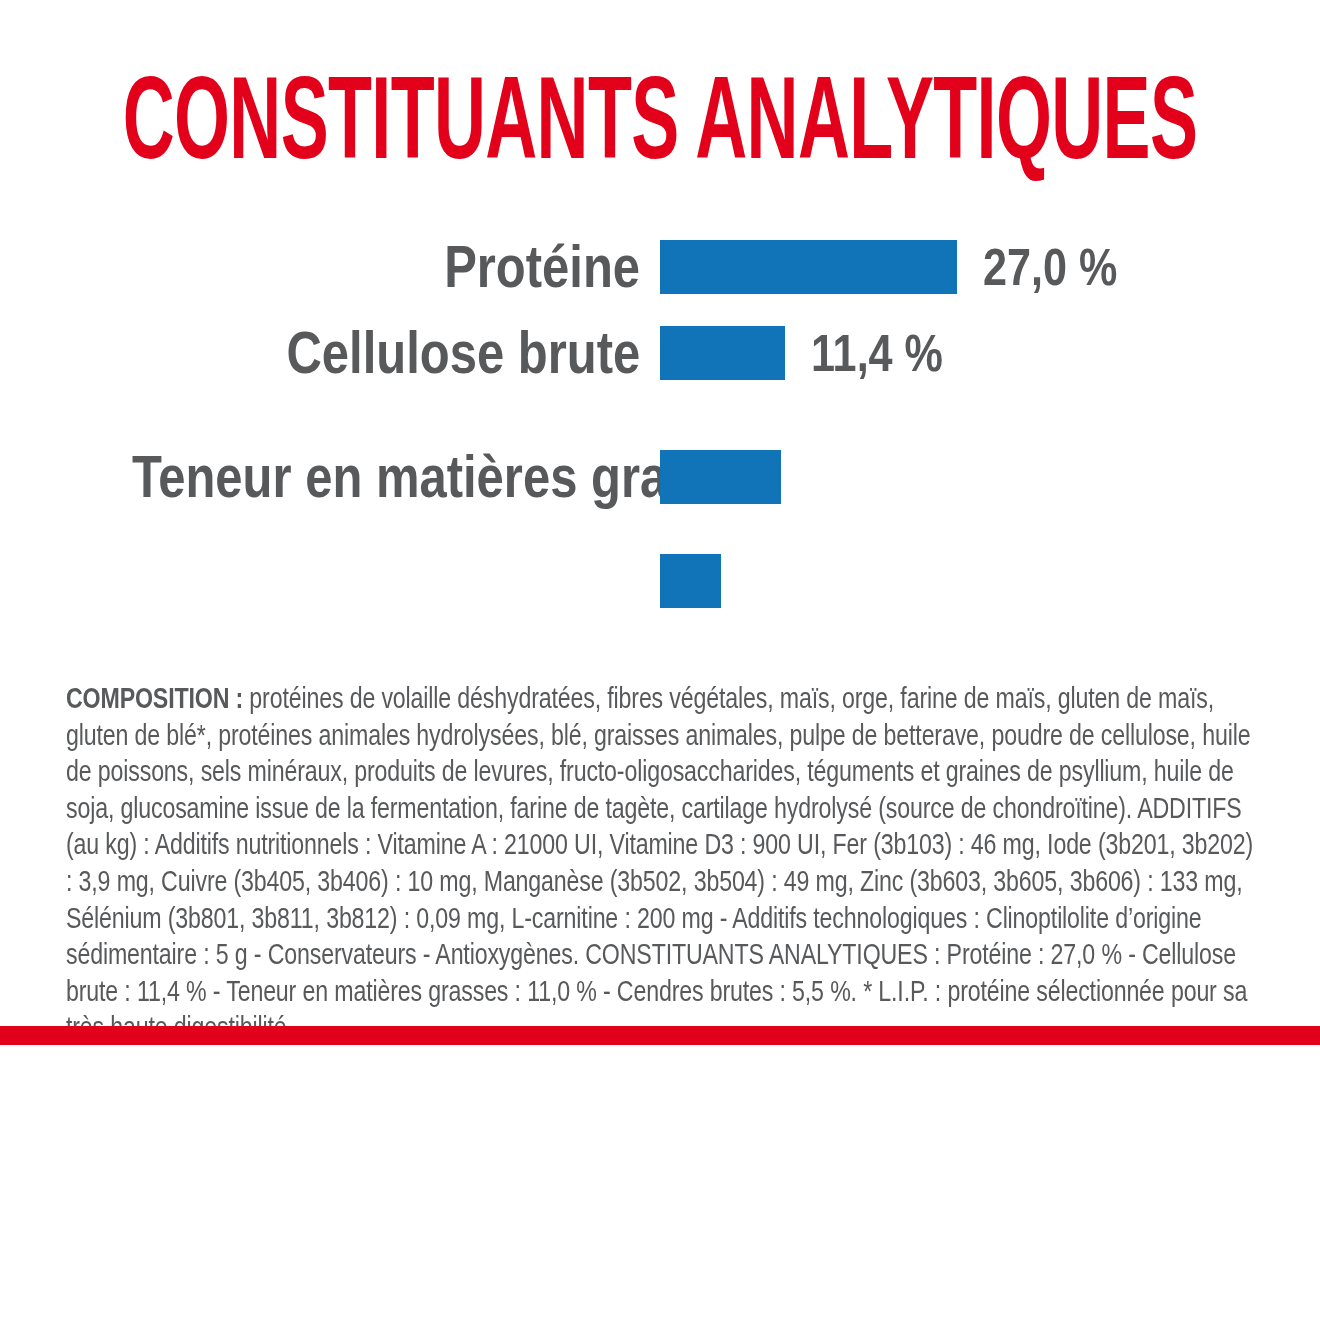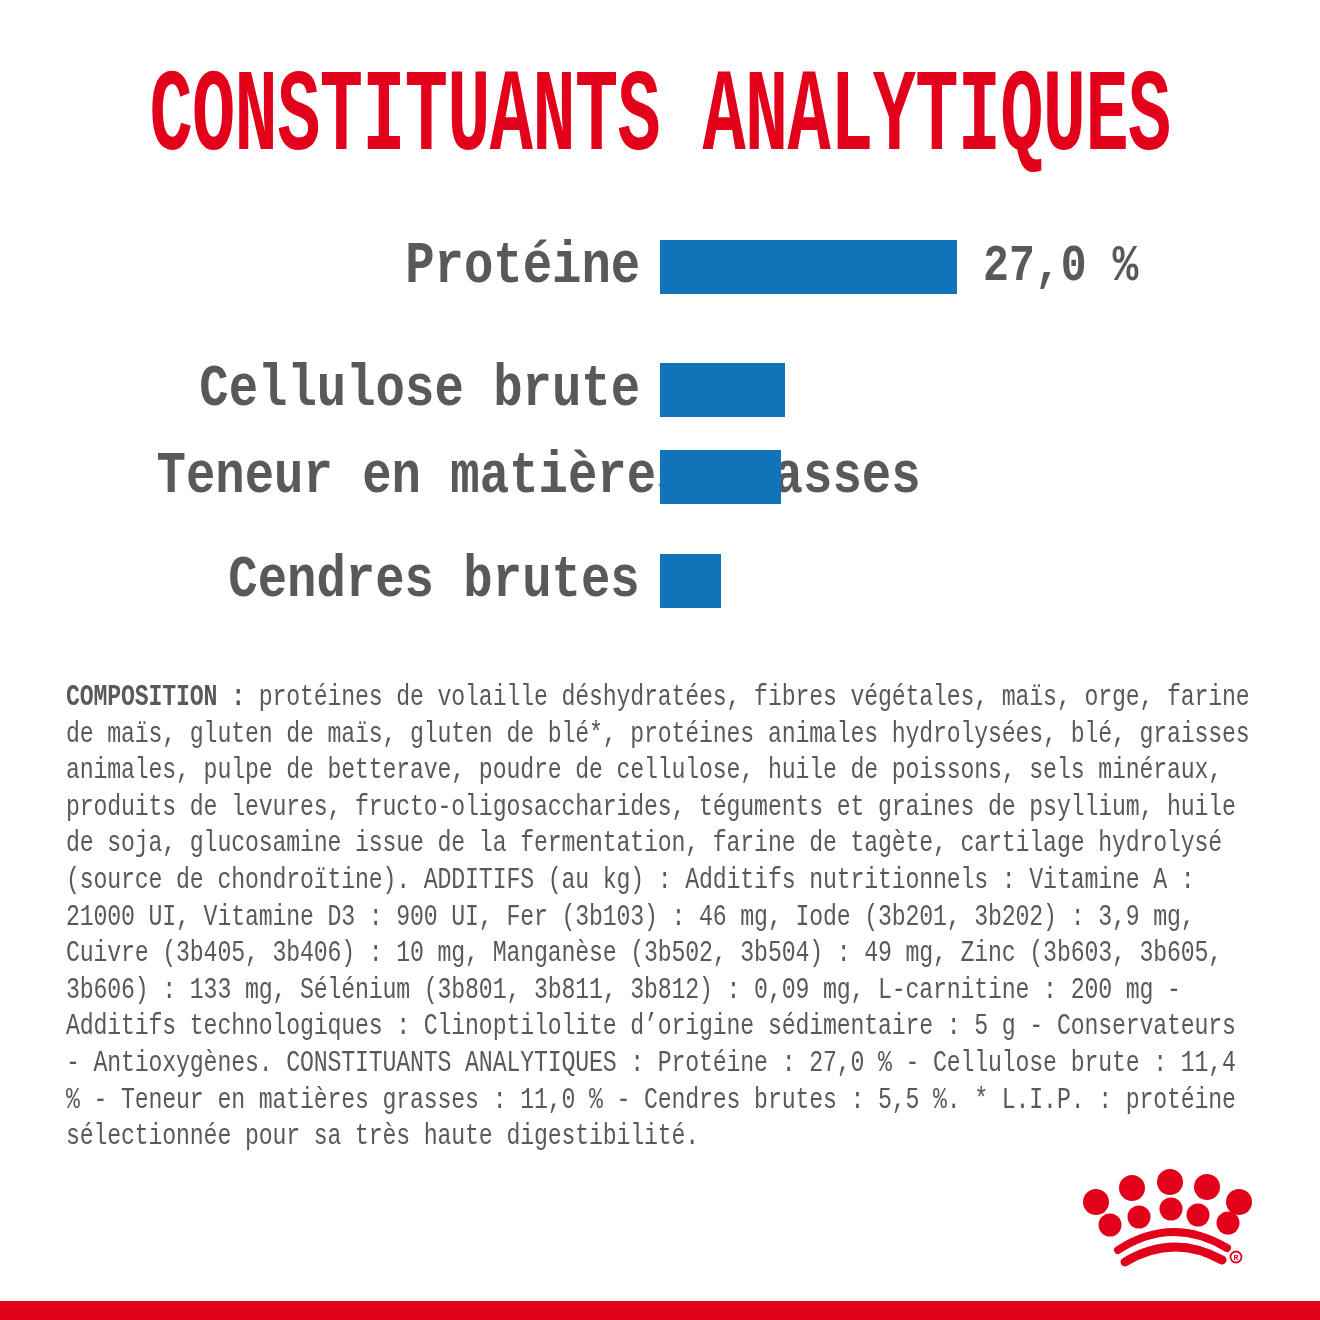--- a/index.html
+++ b/index.html
@@ -1,22 +1,22 @@
 <!DOCTYPE html>
 <html><head>
 <meta charset="utf-8">
 <style>
   html,body { margin:0; padding:0; }
   .page {
     position: relative;
     width: 1320px;
-    height: 1320px;
+    height: 1045px;
     background: #ffffff;
     overflow: hidden;
-    font-family: Liberation Mono, monospace;
+    font-family: Liberation Sans, sans-serif;
   }
 
   
   .title {
     position: absolute;
     top: 60px;
     left: 50%;
     margin: 0;
     white-space: nowrap;
     font-size: 116px;
@@ -25,21 +25,21 @@
     line-height: 1;
     transform: translateX(-50%) scaleX(0.62);
     transform-origin: center top;
     color: var(--brand-red, #e2001a);
   }
 
   
   .chart { position: absolute; left: 0; top: 0; width: 100%; }
   .row { position: absolute; left: 0; width: 100%; height: 54px; }
   .row.r0 { top: 240px; }
-  .row.r1 { top: 363px; }
+  .row.r1 { top: 326px; }
   .row.r2 { top: 450px; }
   .row.r3 { top: 554px; }
 
   .bar-label {
     position: absolute;
     left: 0; right: 680px; top: 0;
     text-align: right;
     line-height: 54px;
     font-size: 59px;
     font-weight: bold;
@@ -111,29 +111,29 @@
 
     <div class="row r0">
       <div class="bar-label"><span>Protéine</span></div>
       <div class="bar-rect" style="width: 297px; background: rgb(17, 115, 184);"></div>
       <div class="bar-value" style="left: 983px;"><span>27,0 %</span></div>
     </div>
 
     <div class="row r1">
       <div class="bar-label"><span>Cellulose brute</span></div>
       <div class="bar-rect" style="width: 125px; background: rgb(17, 115, 184);"></div>
+      <div class="bar-value" style="left: 811px;"><span>11,4 %</span></div>
     </div>
 
     <div class="row r2">
       <div class="bar-label"><span>Teneur en matières grasses</span></div>
       <div class="bar-rect" style="width: 121px; background: rgb(17, 115, 184);"></div>
     </div>
 
     <div class="row r3">
-      <div class="bar-label"><span>Cendres brutes</span></div>
       <div class="bar-rect" style="width: 61px; background: rgb(17, 115, 184);"></div>
     </div>
 
   </div>
 
   <p class="composition"><span class="lead">COMPOSITION :</span> <span>protéines de volaille déshydratées, fibres végétales, maïs, orge, farine de maïs, gluten de maïs, gluten de blé*, protéines animales hydrolysées, blé, graisses animales, pulpe de betterave, poudre de cellulose, huile de poissons, sels minéraux, produits de levures, fructo-oligosaccharides, téguments et graines de psyllium, huile de soja, glucosamine issue de la fermentation, farine de tagète, cartilage hydrolysé (source de chondroïtine). ADDITIFS (au kg) : Additifs nutritionnels : Vitamine A : 21000 UI, Vitamine D3 : 900 UI, Fer (3b103) : 46 mg, Iode (3b201, 3b202) : 3,9 mg, Cuivre (3b405, 3b406) : 10 mg, Manganèse (3b502, 3b504) : 49 mg, Zinc (3b603, 3b605, 3b606) : 133 mg, Sélénium (3b801, 3b811, 3b812) : 0,09 mg, L-carnitine : 200 mg - Additifs technologiques : Clinoptilolite d’origine sédimentaire : 5 g - Conservateurs - Antioxygènes. CONSTITUANTS ANALYTIQUES : Protéine : 27,0 % - Cellulose brute : 11,4 % - Teneur en matières grasses : 11,0 % - Cendres brutes : 5,5 %. * L.I.P. : protéine sélectionnée pour sa très haute digestibilité.</span></p>
 
   <svg class="logo" width="200" height="120" viewBox="0 0 200 120" aria-hidden="true">
     <g class="logo-fill">
 

